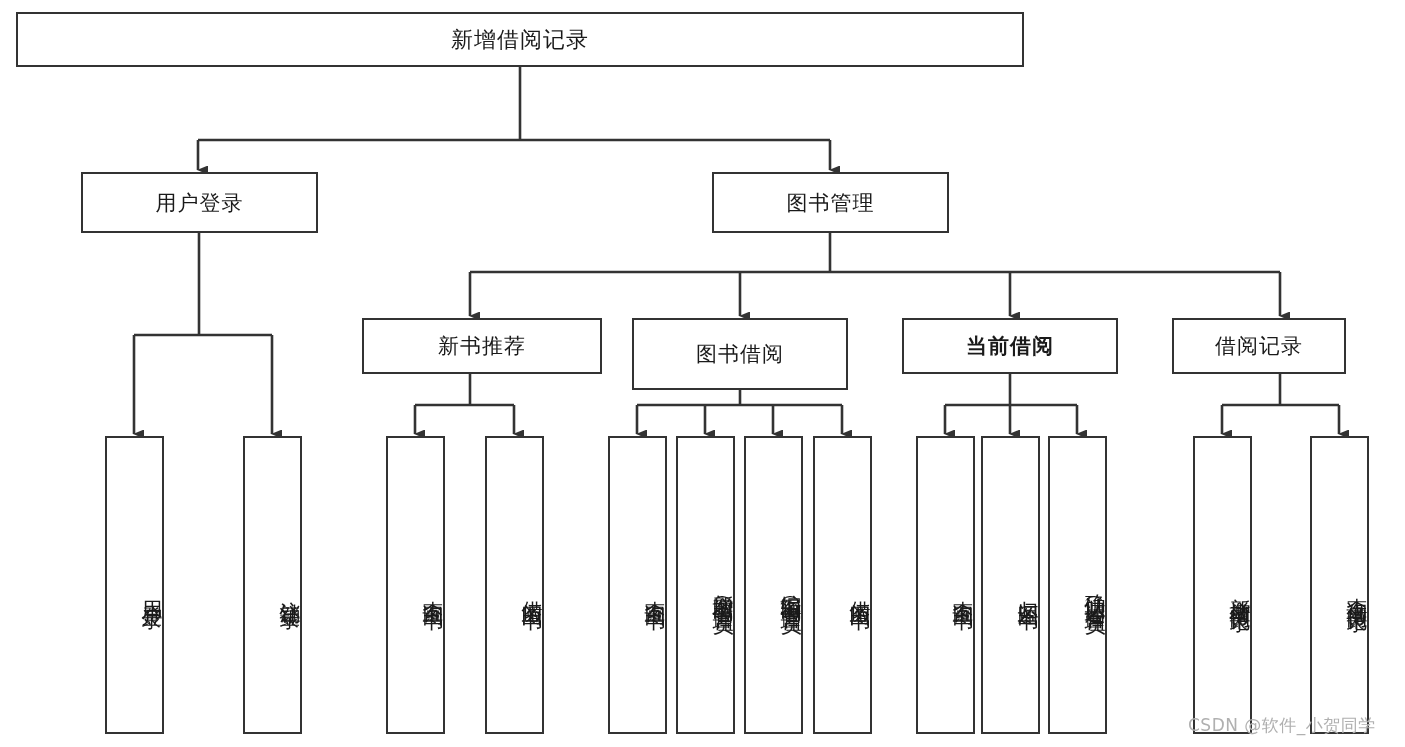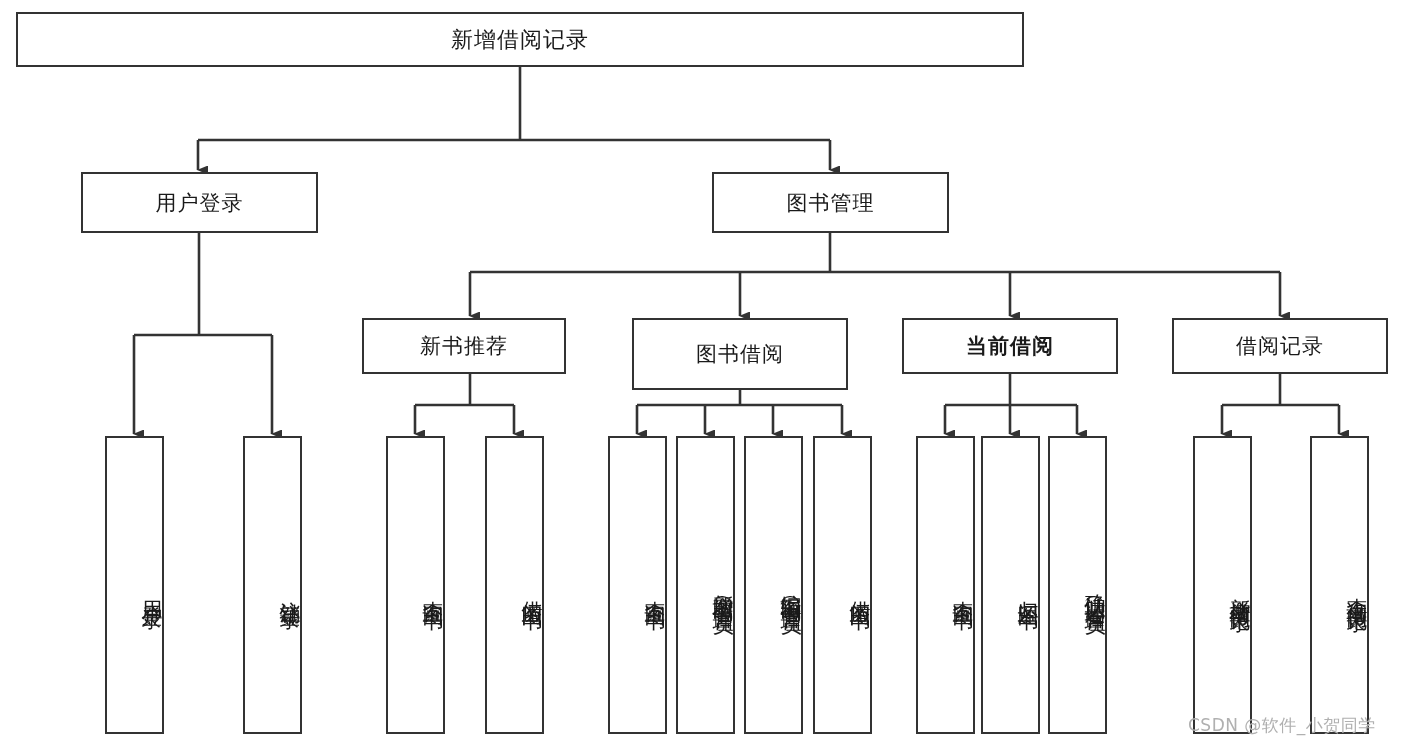--- a/index.html
+++ b/index.html
@@ -125,30 +125,30 @@
     <span>新增借阅记录</span>
   </div>
 
   <div class="node horiz" style="left:81px; top:172px; width:237px; height:61px;">
     <span>用户登录</span>
   </div>
   <div class="node horiz" style="left:712px; top:172px; width:237px; height:61px;">
     <span>图书管理</span>
   </div>
 
-  <div class="node horiz" style="left:362px; top:318px; width:204px; height:56px;">
+  <div class="node horiz" style="left:362px; top:318px; width:240px; height:56px;">
     <span>新书推荐</span>
   </div>
   <div class="node horiz" style="left:632px; top:318px; width:216px; height:72px;">
     <span>图书借阅</span>
   </div>
   <div class="node horiz" style="left:902px; top:318px; width:216px; height:56px;font-weight:bold;">
     <span>当前借阅</span>
   </div>
-  <div class="node horiz" style="left:1172px; top:318px; width:216px; height:56px;">
+  <div class="node horiz" style="left:1172px; top:318px; width:174px; height:56px;">
     <span>借阅记录</span>
   </div>
 
   <div class="node vert" style="left:105px; top:436px; width:59px; height:298px;">
     <span class="vtext">用户登录</span>
   </div>
   <div class="node vert" style="left:243px; top:436px; width:59px; height:298px;">
     <span class="vtext">注销登录</span>
   </div>
 

